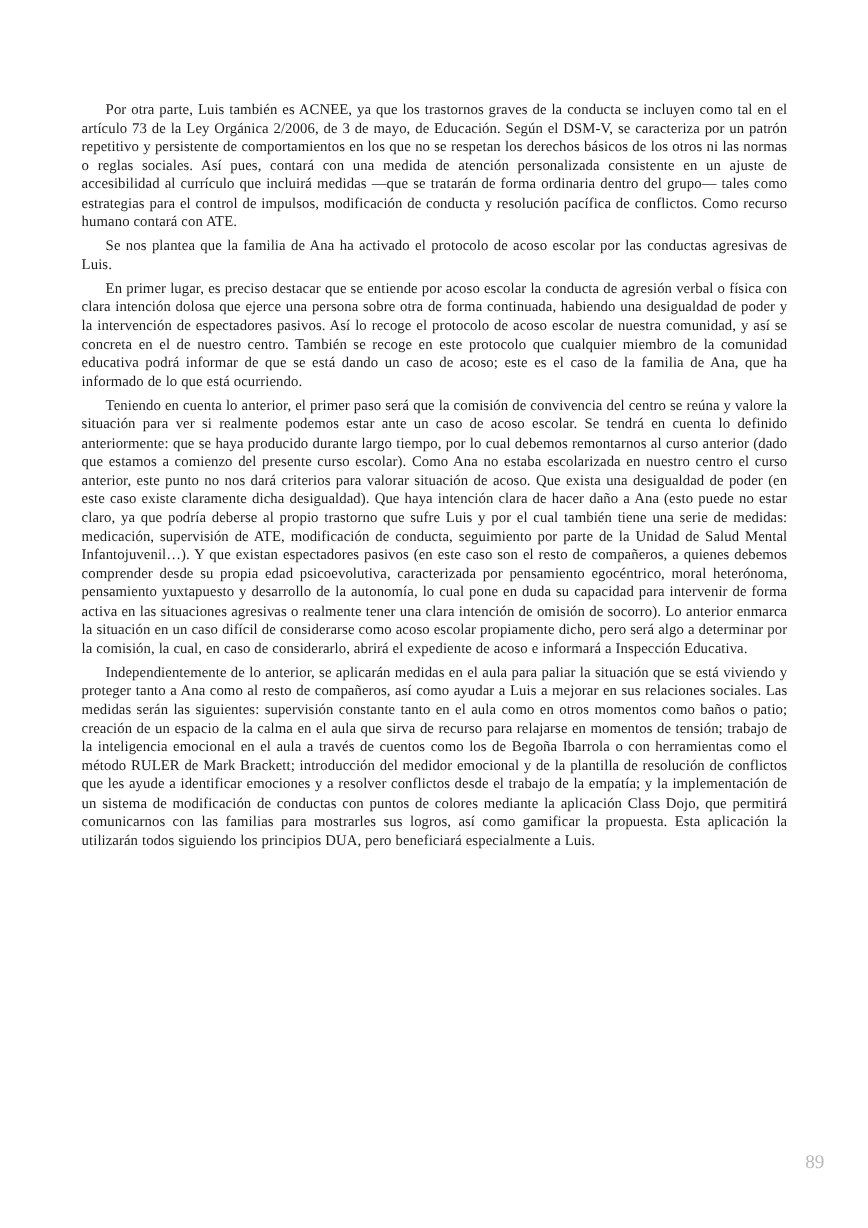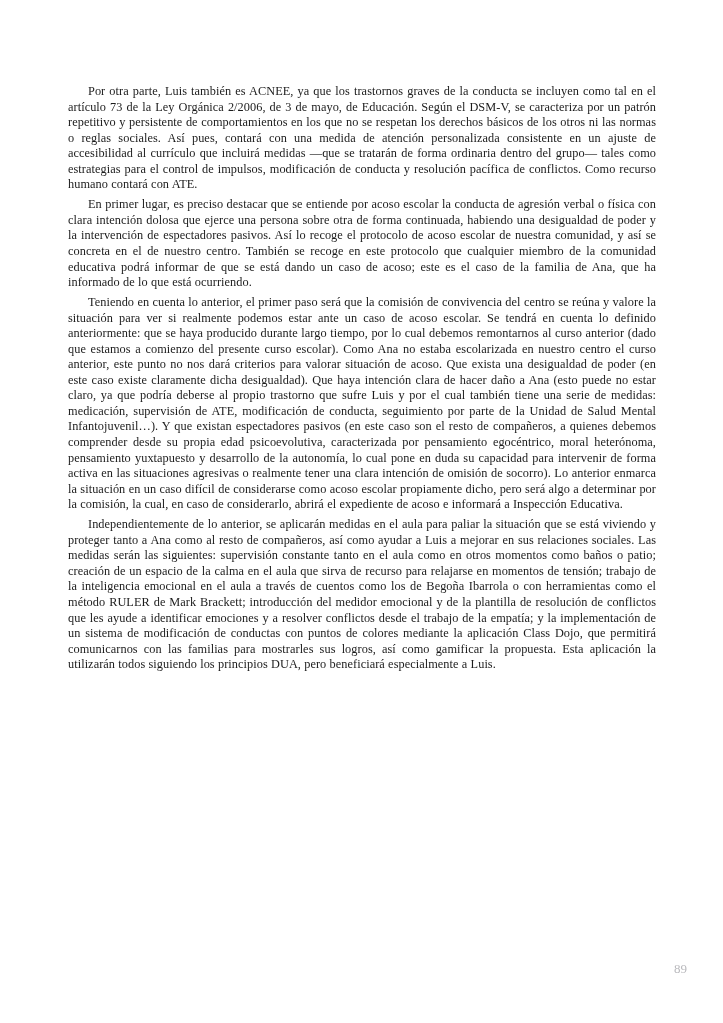--- a/index.html
+++ b/index.html
@@ -48,36 +48,37 @@
   .para:last-child {
     margin-bottom: 0;
   }
 
   .page-number {
     position: absolute;
     left: 0;
     top: 962px;
     width: 687px;
     text-align: right;
-    font-size: 13px;
+    font-size: 16px;
     line-height: 13px;
     color: #b9b9bd;
     font-family: "Liberation Serif", "DejaVu Serif", serif;
   }
 </style>
 </head>
 <body>
 
 <div class="page">
 
   <div class="text-block">
 
     <p class="para">Por otra parte, Luis también es ACNEE, ya que los trastornos graves de la conducta se incluyen como tal en el artículo 73 de la Ley Orgánica 2/2006, de 3 de mayo, de Educación. Según el DSM-V, se caracteriza por un patrón repetitivo y persistente de comportamientos en los que no se respetan los derechos básicos de los otros ni las normas o reglas sociales. Así pues, contará con una medida de atención personalizada consistente en un ajuste de accesibilidad al currículo que incluirá medidas —que se tratarán de forma ordinaria dentro del grupo— tales como estrategias para el control de impulsos, modificación de conducta y resolución pacífica de conflictos. Como recurso humano contará con ATE.</p>
 
 
+    <p class="para">Se nos plantea que la familia de Ana ha activado el protocolo de acoso escolar por las conductas agresivas de Luis.</p>
 
     <p class="para">En primer lugar, es preciso destacar que se entiende por acoso escolar la conducta de agresión verbal o física con clara intención dolosa que ejerce una persona sobre otra de forma continuada, habiendo una desigualdad de poder y la intervención de espectadores pasivos. Así lo recoge el protocolo de acoso escolar de nuestra comunidad, y así se concreta en el de nuestro centro. También se recoge en este protocolo que cualquier miembro de la comunidad educativa podrá informar de que se está dando un caso de acoso; este es el caso de la familia de Ana, que ha informado de lo que está ocurriendo.</p>
 
     <p class="para">Teniendo en cuenta lo anterior, el primer paso será que la comisión de convivencia del centro se reúna y valore la situación para ver si realmente podemos estar ante un caso de acoso escolar. Se tendrá en cuenta lo definido anteriormente: que se haya producido durante largo tiempo, por lo cual debemos remontarnos al curso anterior (dado que estamos a comienzo del presente curso escolar). Como Ana no estaba escolarizada en nuestro centro el curso anterior, este punto no nos dará criterios para valorar situación de acoso. Que exista una desigualdad de poder (en este caso existe claramente dicha desigualdad). Que haya intención clara de hacer daño a Ana (esto puede no estar claro, ya que podría deberse al propio trastorno que sufre Luis y por el cual también tiene una serie de medidas: medicación, supervisión de ATE, modificación de conducta, seguimiento por parte de la Unidad de Salud Mental Infantojuvenil…). Y que existan espectadores pasivos (en este caso son el resto de compañeros, a quienes debemos comprender desde su propia edad psicoevolutiva, caracterizada por pensamiento egocéntrico, moral heterónoma, pensamiento yuxtapuesto y desarrollo de la autonomía, lo cual pone en duda su capacidad para intervenir de forma activa en las situaciones agresivas o realmente tener una clara intención de omisión de socorro). Lo anterior enmarca la situación en un caso difícil de considerarse como acoso escolar propiamente dicho, pero será algo a determinar por la comisión, la cual, en caso de considerarlo, abrirá el expediente de acoso e informará a Inspección Educativa.</p>
 
     <p class="para">Independientemente de lo anterior, se aplicarán medidas en el aula para paliar la situación que se está viviendo y proteger tanto a Ana como al resto de compañeros, así como ayudar a Luis a mejorar en sus relaciones sociales. Las medidas serán las siguientes: supervisión constante tanto en el aula como en otros momentos como baños o patio; creación de un espacio de la calma en el aula que sirva de recurso para relajarse en momentos de tensión; trabajo de la inteligencia emocional en el aula a través de cuentos como los de Begoña Ibarrola o con herramientas como el método RULER de Mark Brackett; introducción del medidor emocional y de la plantilla de resolución de conflictos que les ayude a identificar emociones y a resolver conflictos desde el trabajo de la empatía; y la implementación de un sistema de modificación de conductas con puntos de colores mediante la aplicación Class Dojo, que permitirá comunicarnos con las familias para mostrarles sus logros, así como gamificar la propuesta. Esta aplicación la utilizarán todos siguiendo los principios DUA, pero beneficiará especialmente a Luis.</p>
 
   </div>
 
   <div class="page-number">89</div>

